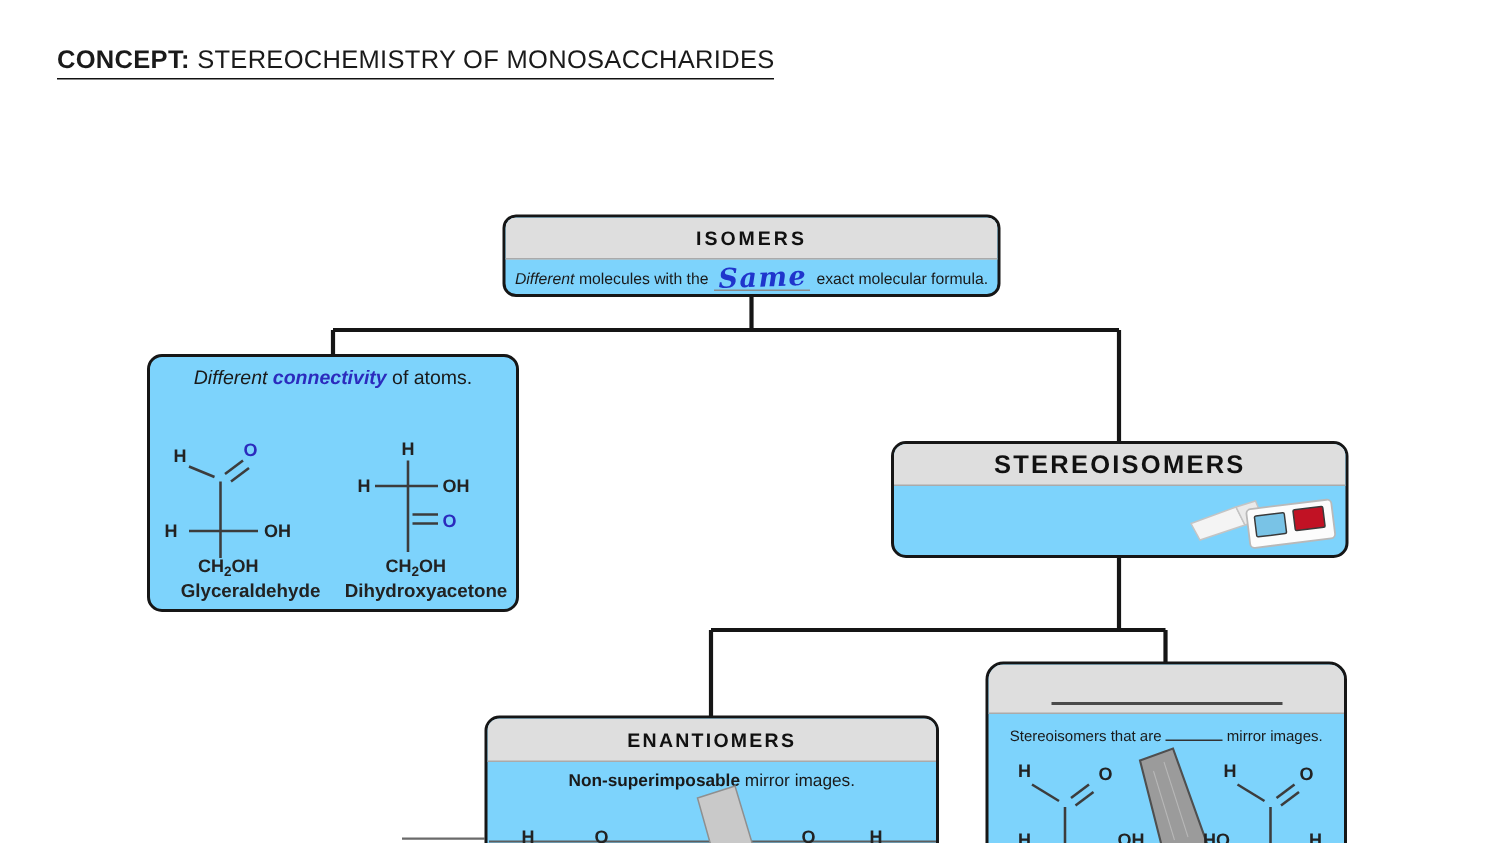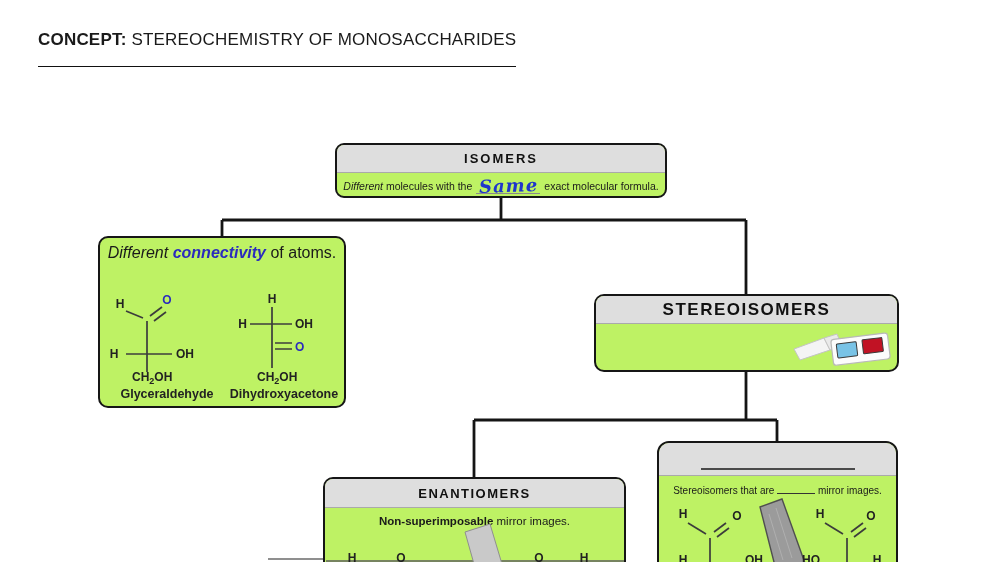--- a/index.html
+++ b/index.html
@@ -2,49 +2,49 @@
 <html><head>
 <meta charset="utf-8">
 <style>
   html,body{margin:0;padding:0;background:#ffffff;}
   #canvas{
     position:relative;width:1000px;height:562px;overflow:hidden;background:#ffffff;
     font-family:"Liberation Sans", sans-serif;color:#1a1a1a;
   }
   
   .heading{position:absolute;left:38px;top:30px;font-size:17px;letter-spacing:.2px;
-    border-bottom:1.6px solid #111;padding-bottom:16px;}
+    border-bottom:1.6px solid #111;padding-bottom:2px;}
   .heading .lbl{font-weight:bold;}
   .bullet-line{position:absolute;left:38px;top:73px;font-size:15.5px;}
   
   #connectors{position:absolute;left:0;top:0;z-index:0;}
   
   .node{position:absolute;box-sizing:border-box;border:2px solid #161616;border-radius:10px;
-    background:#bef264;overflow:hidden;z-index:1;}
+    background:#7dd3fc;overflow:hidden;z-index:1;}
   .band{background:#dedede;border-bottom:1px solid #aaaaaa;display:flex;align-items:center;
     justify-content:center;font-weight:bold;color:#111;}
   .body-line{text-align:center;}
   .it{font-style:italic;}
   .blue{color:#2b2bbd;font-weight:bold;font-style:italic;}
   .red-bi{color:#d42040;font-weight:bold;font-style:italic;}
   .red{color:#d42040;font-weight:bold;}
   
   #box-isomers{left:335px;top:143px;width:332px;height:55px;border-radius:9px;}
   #box-isomers .band{height:27px;font-size:13px;letter-spacing:2px;}
   #box-isomers .body-line{display:flex;align-items:baseline;justify-content:center;
     font-size:10.5px;margin-top:4px;}
   .answer-wrap{display:inline-block;border-bottom:1.6px solid #8a8a8a;min-width:64px;
     text-align:center;margin:0 4px;line-height:14px;}
   .answer{font-family:"DejaVu Serif", serif;font-style:italic;font-weight:bold;
     font-size:18px;color:#1f35cc;letter-spacing:1px;display:inline-block;
     transform:rotate(-2deg);position:relative;top:2px;}
   
   #box-const{left:98px;top:236px;width:248px;height:172px;}
   #box-const .band{height:29px;font-size:13px;letter-spacing:.5px;}
-  #box-const .body-line{font-size:16px;margin-top:6px;}
+  #box-const .body-line{font-size:13px;margin-top:6px;}
   
   #box-stereo{left:594px;top:294px;width:305px;height:78px;}
   #box-stereo .band{height:27px;font-size:17px;letter-spacing:1.5px;}
   #box-stereo .txt{position:absolute;left:8px;top:33px;width:205px;text-align:center;
     font-size:11px;line-height:15px;}
   #glasses{position:absolute;right:5px;top:31px;}
   
   #box-enant{left:323px;top:477px;width:303px;height:120px;}
   #box-enant .band{height:28px;font-size:13px;letter-spacing:1.5px;}
   #box-enant .body-line{font-size:11.5px;margin-top:7px;}

